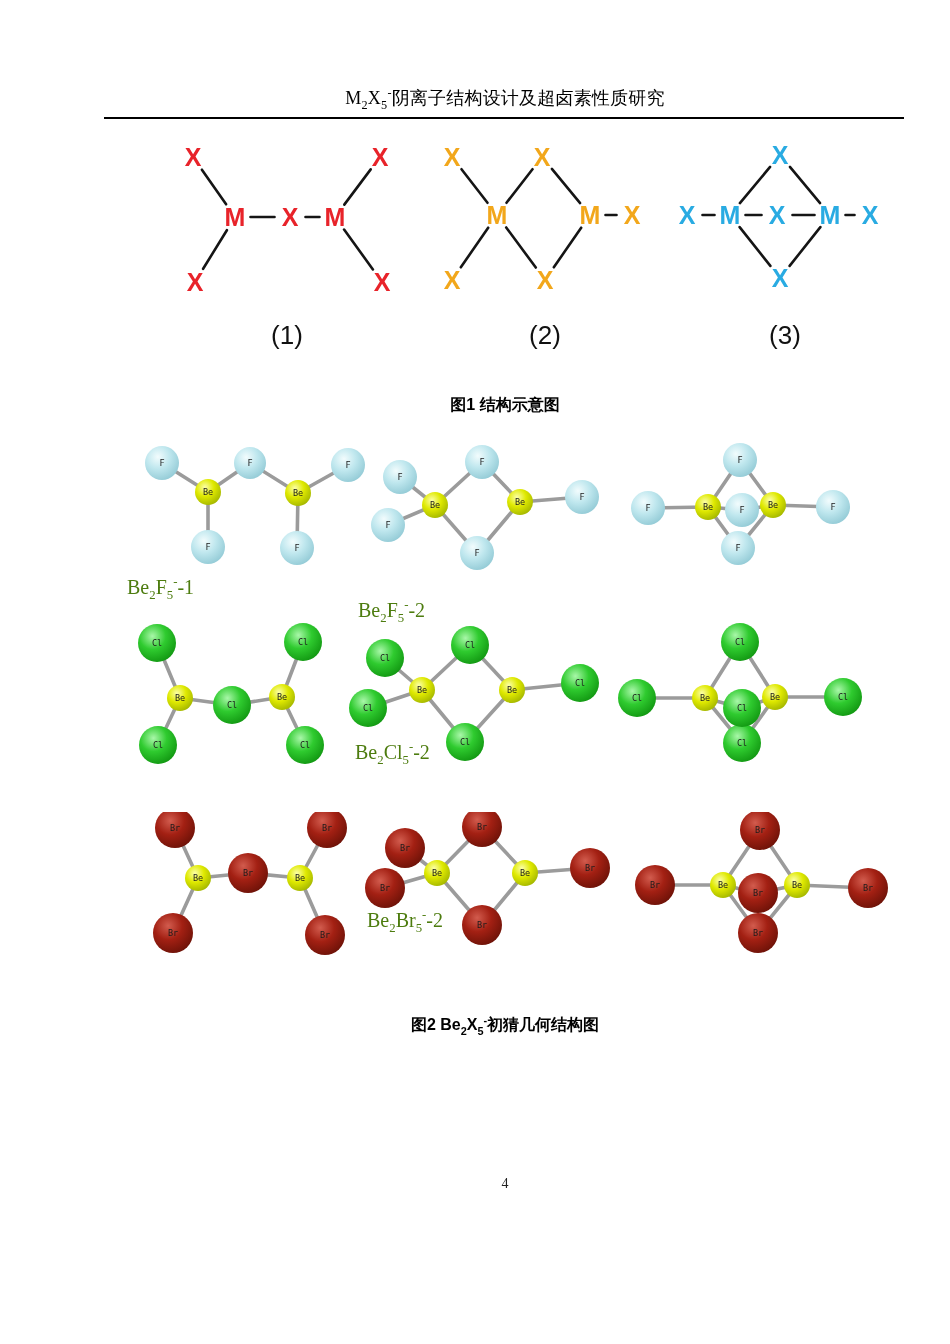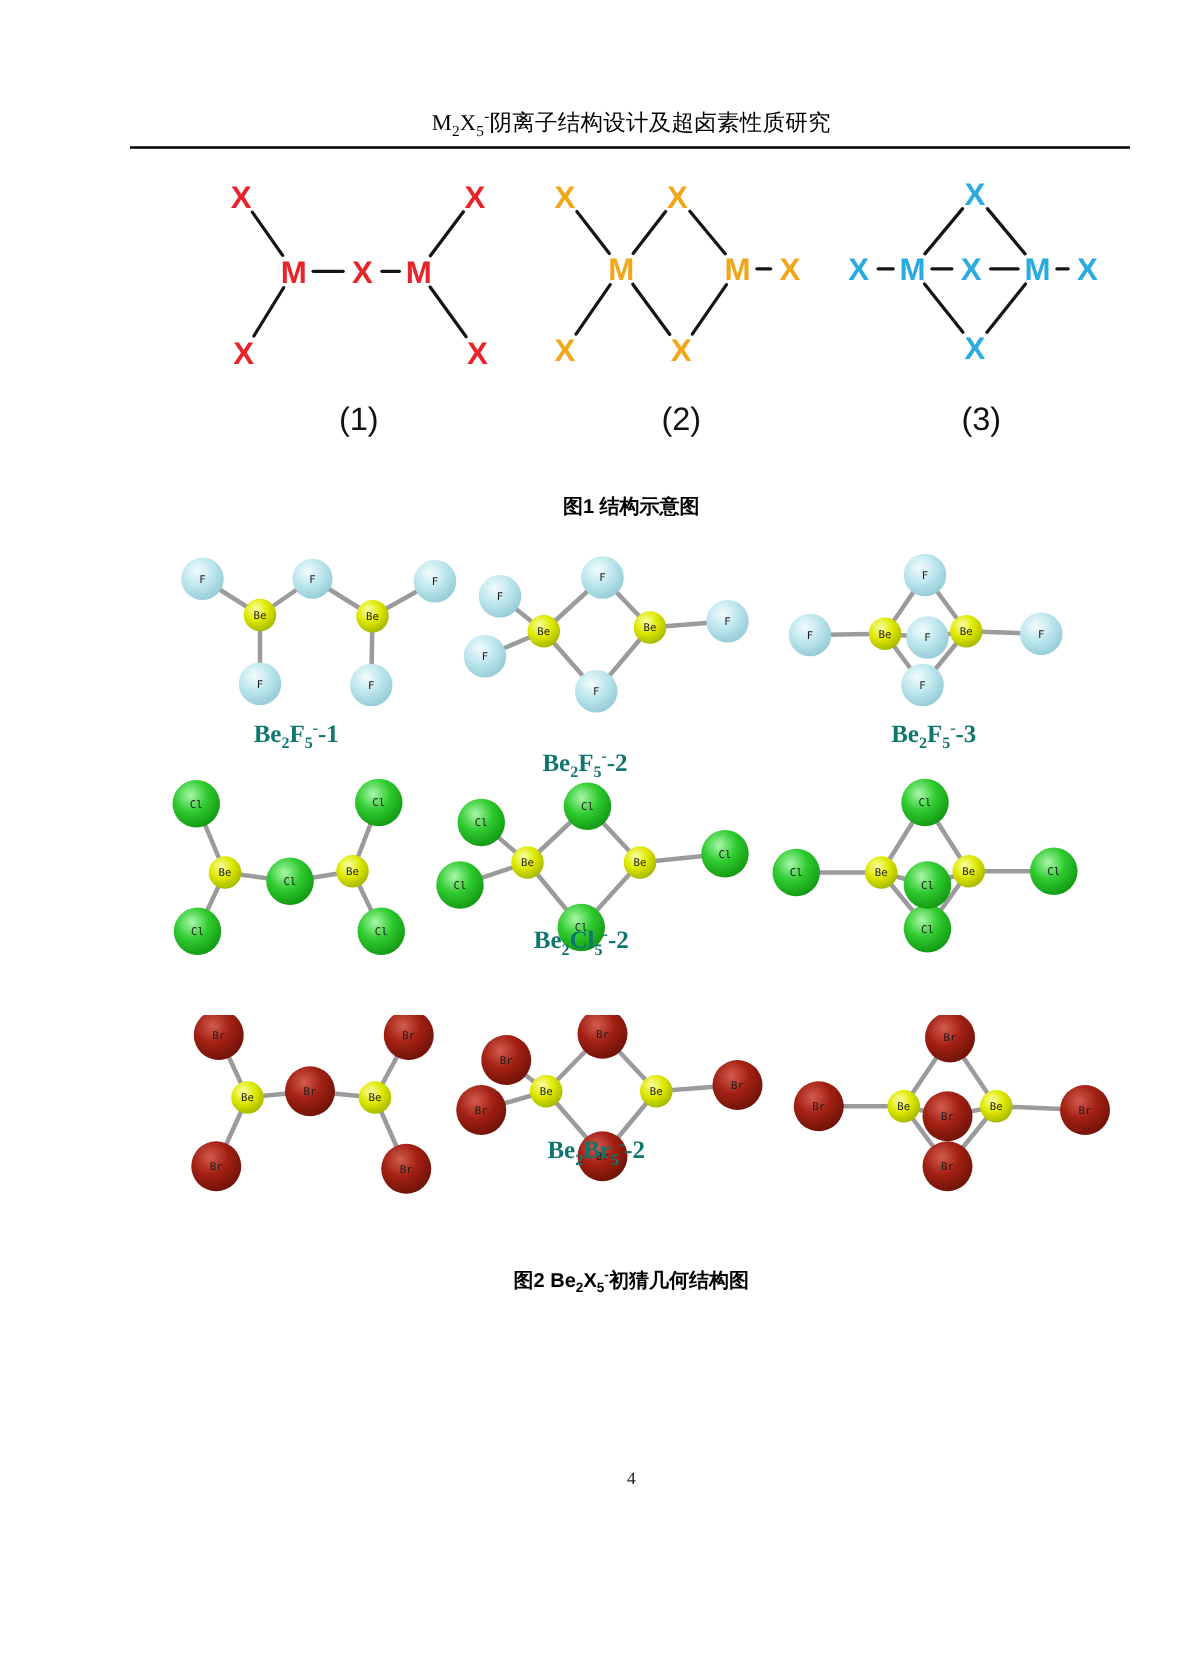--- a/index.html
+++ b/index.html
@@ -9,22 +9,22 @@
          font-size:18px;letter-spacing:0.2px;}
   .title sub,.title sup{font-size:68%;}
   .hrule{position:absolute;left:104px;top:117px;width:800px;height:0;border-top:2px solid #000;}
   .schem{position:absolute;}
   .schemlabel{position:absolute;width:200px;text-align:center;
               font-family:"Liberation Sans",sans-serif;font-size:26px;color:#111;}
   .caption{position:absolute;left:55px;width:900px;text-align:center;
            font-family:"Liberation Sans",sans-serif;font-weight:bold;font-size:16px;color:#000;}
   .caption sub,.caption sup{font-size:68%;}
   .mol{position:absolute;}
-  .mollabel{position:absolute;width:220px;text-align:center;
-            font-family:"Liberation Serif",serif;font-weight:bold;font-size:20px;color:#0f766e;}
+  .mollabel{position:absolute;width:220px;
+            font-family:"Liberation Serif",serif;font-weight:normal;font-size:20px;color:#4d7c0f;}
   .mollabel sub,.mollabel sup{font-size:64%;}
   .pageno{position:absolute;left:55px;top:1176px;width:900px;text-align:center;font-size:14px;color:#222;}
   .schem-letter{font-family:"Liberation Sans",sans-serif;font-weight:bold;font-size:25px;}
   .atom-label{font-family:"DejaVu Sans Mono",monospace;font-size:8.5px;fill:#1b1b1b;}
 </style>
 </head>
 <body>
 
 <div class="page">
 
@@ -314,20 +314,19 @@
       <circle cx="258" cy="76" r="20" fill="url(#grad-Br)"></circle>
       <text x="258" y="79" text-anchor="middle" class="atom-label">Br</text>
       <circle cx="148" cy="121" r="20" fill="url(#grad-Br)"></circle>
       <text x="148" y="124" text-anchor="middle" class="atom-label">Br</text>
       <circle cx="148" cy="81" r="20" fill="url(#grad-Br)"></circle>
       <text x="148" y="84" text-anchor="middle" class="atom-label">Br</text>
     </svg>
 
   <div class="mollabel" style="left:127px;top:575px"><span>Be</span><sub>2</sub><span>F</span><sub>5</sub><sup>-</sup><span>-1</span></div>
   <div class="mollabel" style="left:358px;top:598px"><span>Be</span><sub>2</sub><span>F</span><sub>5</sub><sup>-</sup><span>-2</span></div>
-  <div class="mollabel" style="left:637px;top:575px"><span>Be</span><sub>2</sub><span>F</span><sub>5</sub><sup>-</sup><span>-3</span></div>
   <div class="mollabel" style="left:355px;top:740px"><span>Be</span><sub>2</sub><span>Cl</span><sub>5</sub><sup>-</sup><span>-2</span></div>
   <div class="mollabel" style="left:367px;top:908px"><span>Be</span><sub>2</sub><span>Br</span><sub>5</sub><sup>-</sup><span>-2</span></div>
 
   <div class="caption rich" style="top:1014px"><span>图2 Be</span><sub>2</sub><span>X</span><sub>5</sub><sup>-</sup><span>初猜几何结构图</span></div>
 
   <div class="pageno">4</div>
 </div>
 
 </body></html>

